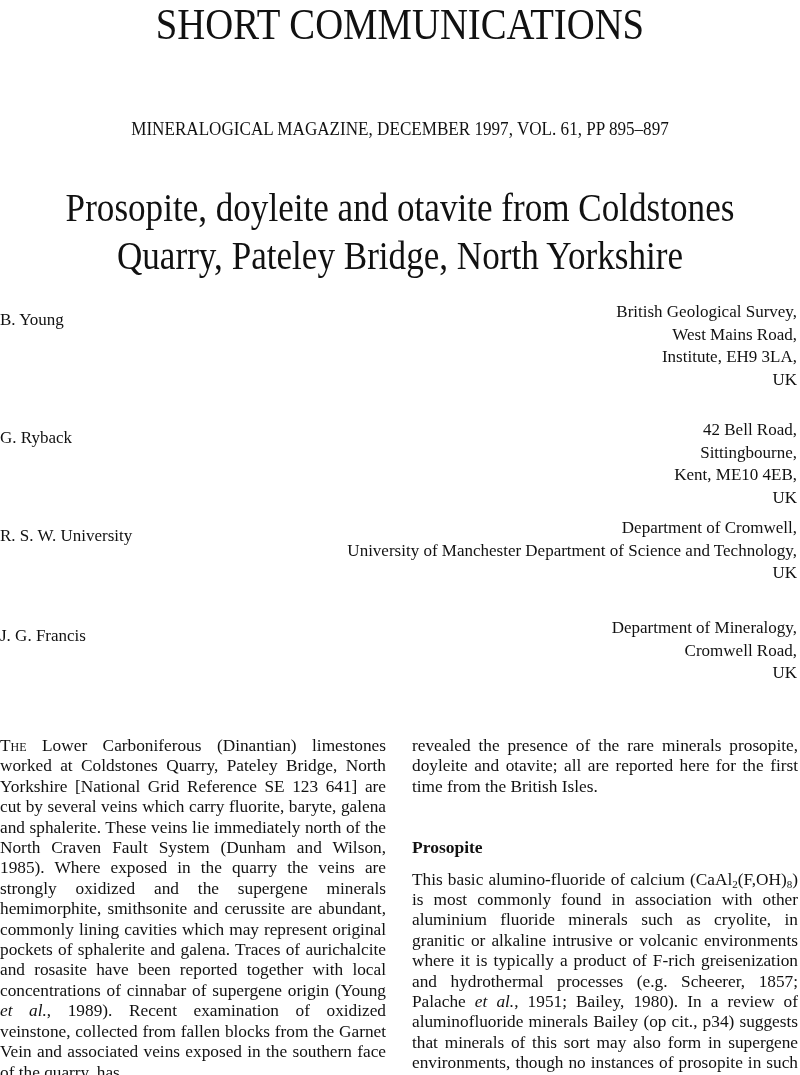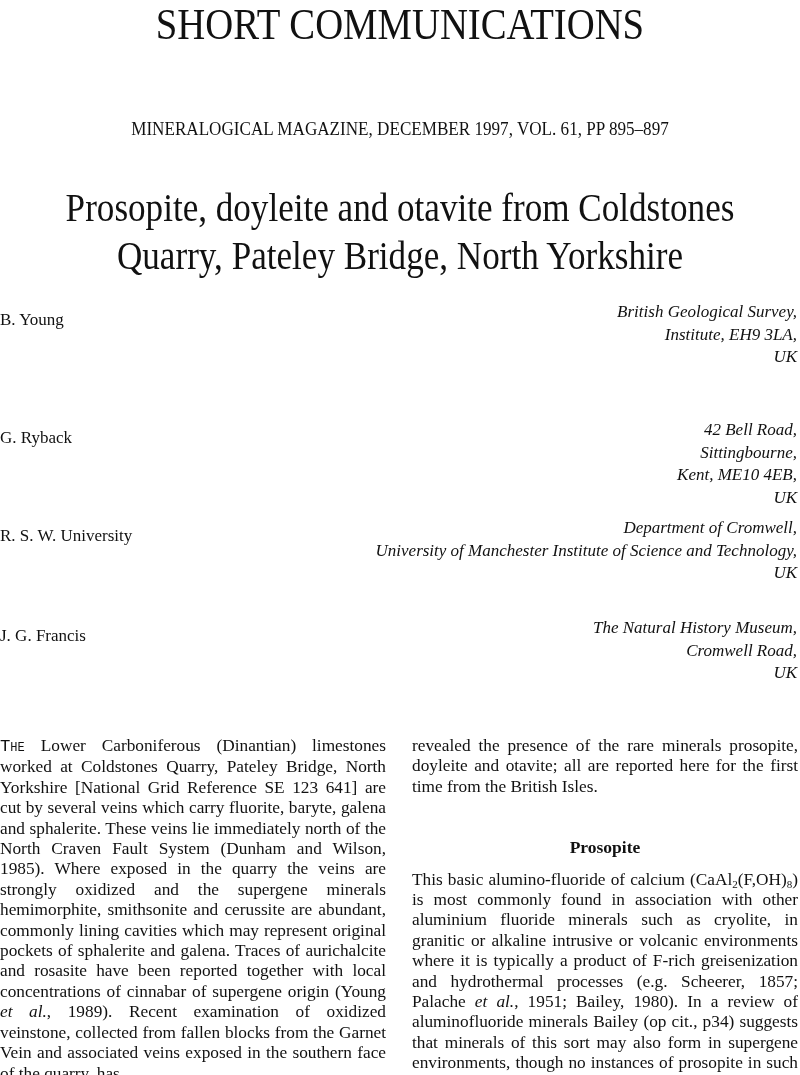--- a/index.html
+++ b/index.html
@@ -18,80 +18,81 @@
   .article-title {
     position: absolute; left: 0; width: 800px; top: 184px; text-align: center;
     font-size: 39px; line-height: 48px; transform: scaleX(0.9);
   }
   .author-block { position: absolute; left: 0; width: 800px; }
   .author-name {
     position: absolute; left: 0; top: 8px; font-size: 17px; line-height: 22px;
   }
   .affil {
     position: absolute; right: 3px; top: 0; text-align: right;
-    font-style: italic; font-size: 17px; line-height: 22.5px;
+    font-size: 17px; line-height: 22.5px;
   }
   .affil div { white-space: nowrap; }
   .col {
     position: absolute; width: 386px; font-size: 17.3px; line-height: 20.4px;
     text-align: justify;
   }
   .col p { margin: 0; }
   .col-left { left: 0; top: 736px; }
   .col-right { left: 412px; top: 736px; }
-  .sc { font-variant: small-caps; font-family: Liberation Mono, monospace; }
+  .sc { font-variant: small-caps; }
   .subhead {
-    text-align: center; font-weight: bold; font-size: 17.5px; margin: 40px 0 12px 0;
+    text-align: left; font-weight: bold; font-size: 17.5px; margin: 40px 0 12px 0;
   }
   sub { font-size: 11px; vertical-align: -3px; line-height: 0; }
 </style>
 </head>
 <body>
 
 <div class="section-header">SHORT COMMUNICATIONS</div>
 
 <div class="journal-line">MINERALOGICAL MAGAZINE, DECEMBER 1997, VOL. 61, PP 895–897</div>
 
 <div class="article-title">
   <div>Prosopite, doyleite and otavite from Coldstones</div>
   <div>Quarry, Pateley Bridge, North Yorkshire</div>
 </div>
 
 <div class="author-block" style="top:301px;">
   <div class="author-name">B. Young</div>
   <div class="affil">
     <div>British Geological Survey,</div>
+    <div>West Mains Road,</div>
     <div>Institute, EH9 3LA,</div>
     <div>UK</div>
   </div>
 </div>
 
 <div class="author-block" style="top:419px;">
   <div class="author-name">G. Ryback</div>
   <div class="affil">
     <div>42 Bell Road,</div>
     <div>Sittingbourne,</div>
     <div>Kent, ME10 4EB,</div>
     <div>UK</div>
   </div>
 </div>
 
 <div class="author-block" style="top:517px;">
   <div class="author-name">R. S. W. University</div>
   <div class="affil">
     <div>Department of Cromwell,</div>
-    <div>University of Manchester Institute of Science and Technology,</div>
+    <div>University of Manchester Department of Science and Technology,</div>
     <div>UK</div>
   </div>
 </div>
 
 <div class="author-block" style="top:617px;">
   <div class="author-name">J. G. Francis</div>
   <div class="affil">
-    <div>The Natural History Museum,</div>
+    <div>Department of Mineralogy,</div>
     <div>Cromwell Road,</div>
     <div>UK</div>
   </div>
 </div>
 
 <div class="col col-left">
   <p><span class="sc">The</span><span> Lower Carboniferous (Dinantian) limestones worked at Coldstones Quarry, Pateley Bridge, North Yorkshire [National Grid Reference SE 123 641] are cut by several veins which carry fluorite, baryte, galena and sphalerite. These veins lie immediately north of the North Craven Fault System (Dunham and Wilson, 1985). Where exposed in the quarry the veins are strongly oxidized and the supergene minerals hemimorphite, smithsonite and cerussite are abundant, commonly lining cavities which may represent original pockets of sphalerite and galena. Traces of aurichalcite and rosasite have been reported together with local concentrations of cinnabar of supergene origin (Young </span><i>et al.</i><span>, 1989). Recent examination of oxidized veinstone, collected from fallen blocks from the Garnet Vein and associated veins exposed in the southern face of the quarry, has</span></p>
 </div>
 
 <div class="col col-right">

